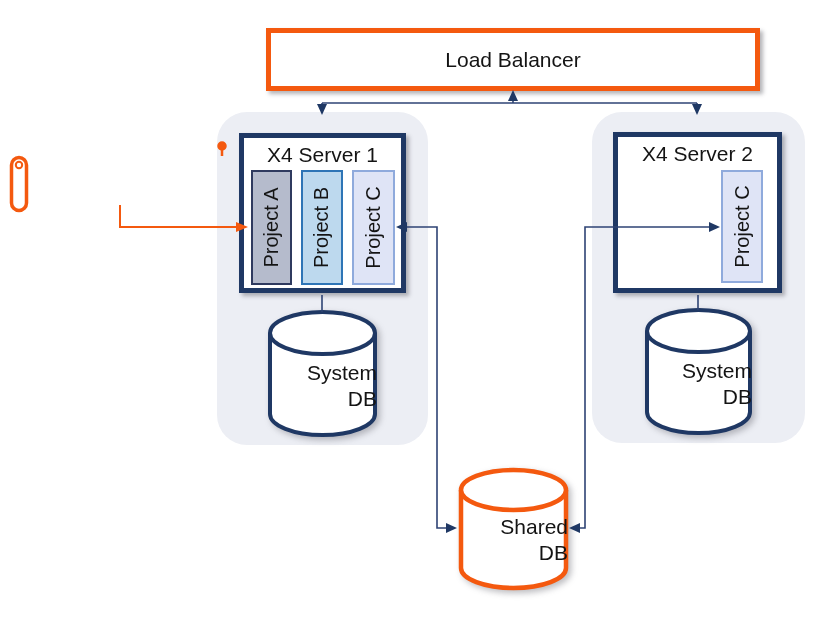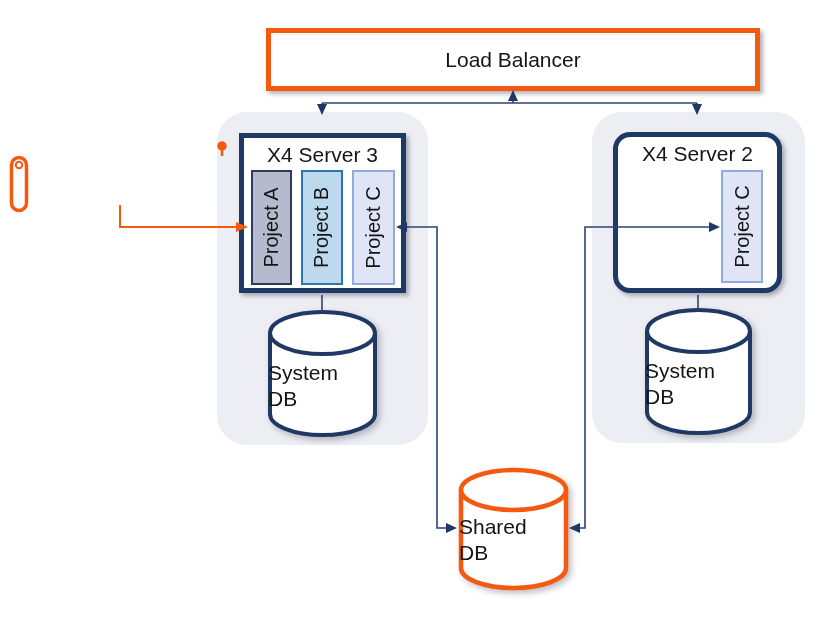--- a/index.html
+++ b/index.html
@@ -31,41 +31,41 @@
     display:flex;align-items:center;justify-content:center;
     font-size:21px;box-shadow:3px 3px 4px rgba(90,90,100,.45);
   }
 
   .server{
     position:absolute;box-sizing:border-box;background:#fff;
     border:5px solid var(--navy);z-index:10;
     box-shadow:3px 3px 4px rgba(90,90,100,.45);
   }
   #server1{left:239px;top:133px;width:167px;height:160px;}
-  #server2{left:613px;top:132px;width:169px;height:161px;border-radius:17px;}
+  #server2{left:613px;top:132px;width:169px;height:161px;}
   .server-title{
     position:absolute;left:0;right:0;top:5px;text-align:center;font-size:21px;
   }
   .project{
     position:absolute;box-sizing:border-box;display:flex;align-items:center;justify-content:center;
     border:2px solid;z-index:11;
   }
   .vtext{transform:rotate(-90deg);white-space:nowrap;font-size:20px;}
   .proj-a{background:var(--project-a-fill);border-color:var(--project-a-border);}
   .proj-b{background:var(--project-b-fill);border-color:var(--project-b-border);}
   .proj-c{background:var(--project-c-fill);border-color:var(--project-c-border);}
   #s1-proj-a{left:7px;top:32px;width:41px;height:115px;}
   #s1-proj-b{left:57px;top:32px;width:42px;height:115px;}
   #s1-proj-c{left:108px;top:32px;width:43px;height:115px;}
   #s2-proj-c{left:103px;top:33px;width:42px;height:113px;}
 
   .db{position:absolute;z-index:10;filter:drop-shadow(3px 3px 3px rgba(90,90,100,.4));}
   .db svg{position:absolute;left:0;top:0;overflow:visible;}
   .db .db-label{
-    position:absolute;left:0;right:0;text-align:left;font-size:21px;line-height:26px;
+    position:absolute;left:0;right:0;text-align:right;font-size:21px;line-height:26px;
   }
   #sysdb1{left:268px;top:312px;width:109px;height:123px;}
   #sysdb2{left:645px;top:310px;width:107px;height:123px;}
   #shareddb{left:459px;top:470px;width:109px;height:120px;text-decoration:underline;}
   .db-stroke-navy{stroke:var(--navy);}
   .db-stroke-orange{stroke:var(--accent-orange);}
 
   .scroll-box{
     position:absolute;left:18px;top:155px;width:210px;height:47px;box-sizing:border-box;
     background:#fff;border:4px solid var(--accent-orange);z-index:20;
@@ -88,21 +88,21 @@
 <div id="canvas">
 
   <div id="bg1" class="bg-group"></div>
   <div id="bg2" class="bg-group"></div>
 
   <div class="lb-box">
     <span>Load Balancer</span>
   </div>
 
   <div id="server1" class="server">
-    <div class="server-title">X4 Server 3</div>
+    <div class="server-title">X4 Server 1</div>
     <div id="s1-proj-a" class="project proj-a">
       <span class="vtext">Project A</span>
     </div>
     <div id="s1-proj-b" class="project proj-b">
       <span class="vtext">Project B</span>
     </div>
     <div id="s1-proj-c" class="project proj-c">
       <span class="vtext">Project C</span>
     </div>
   </div>

